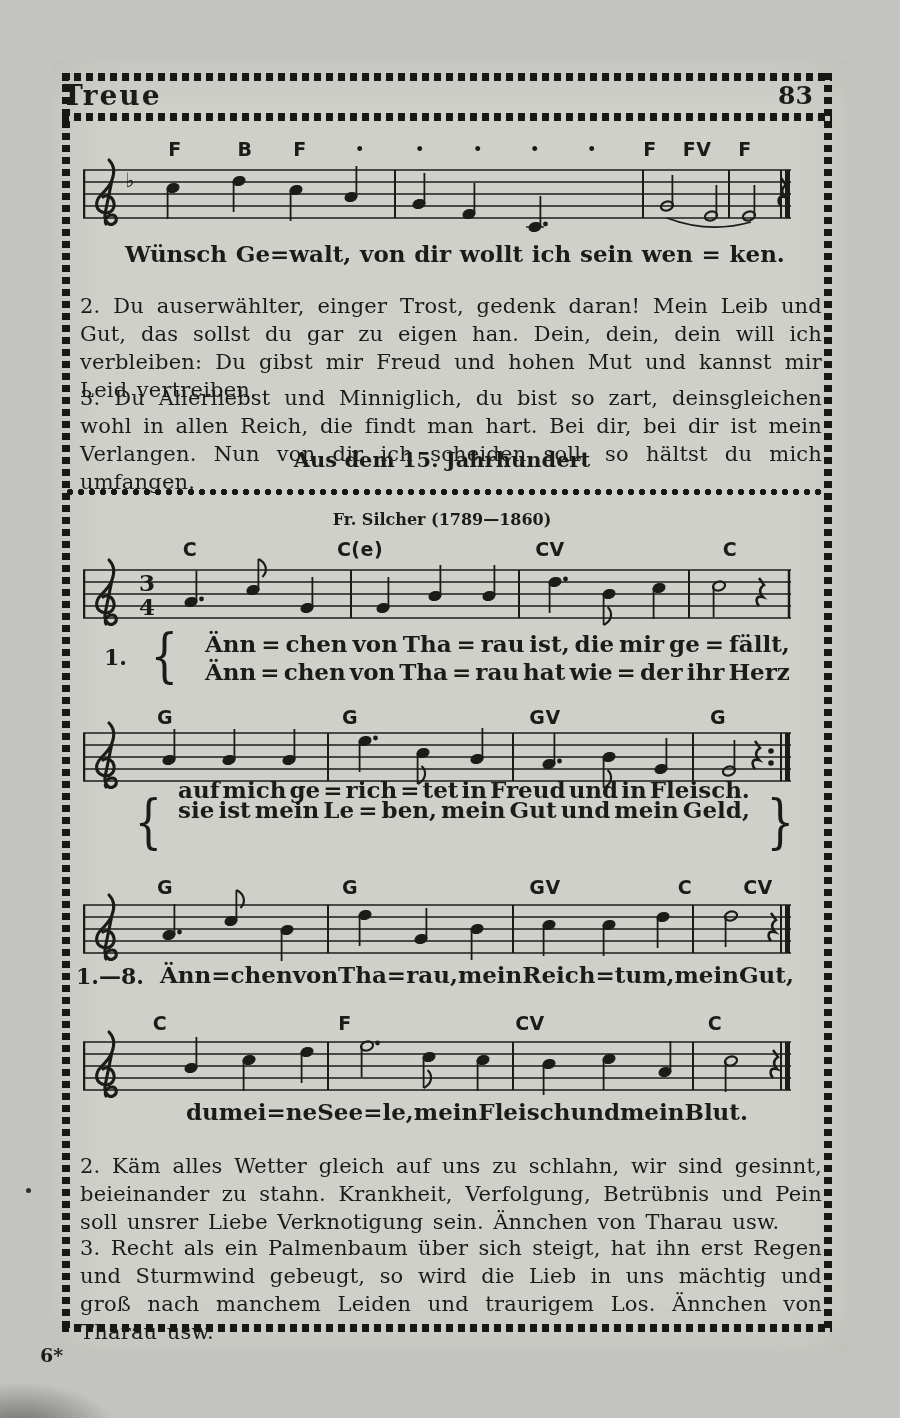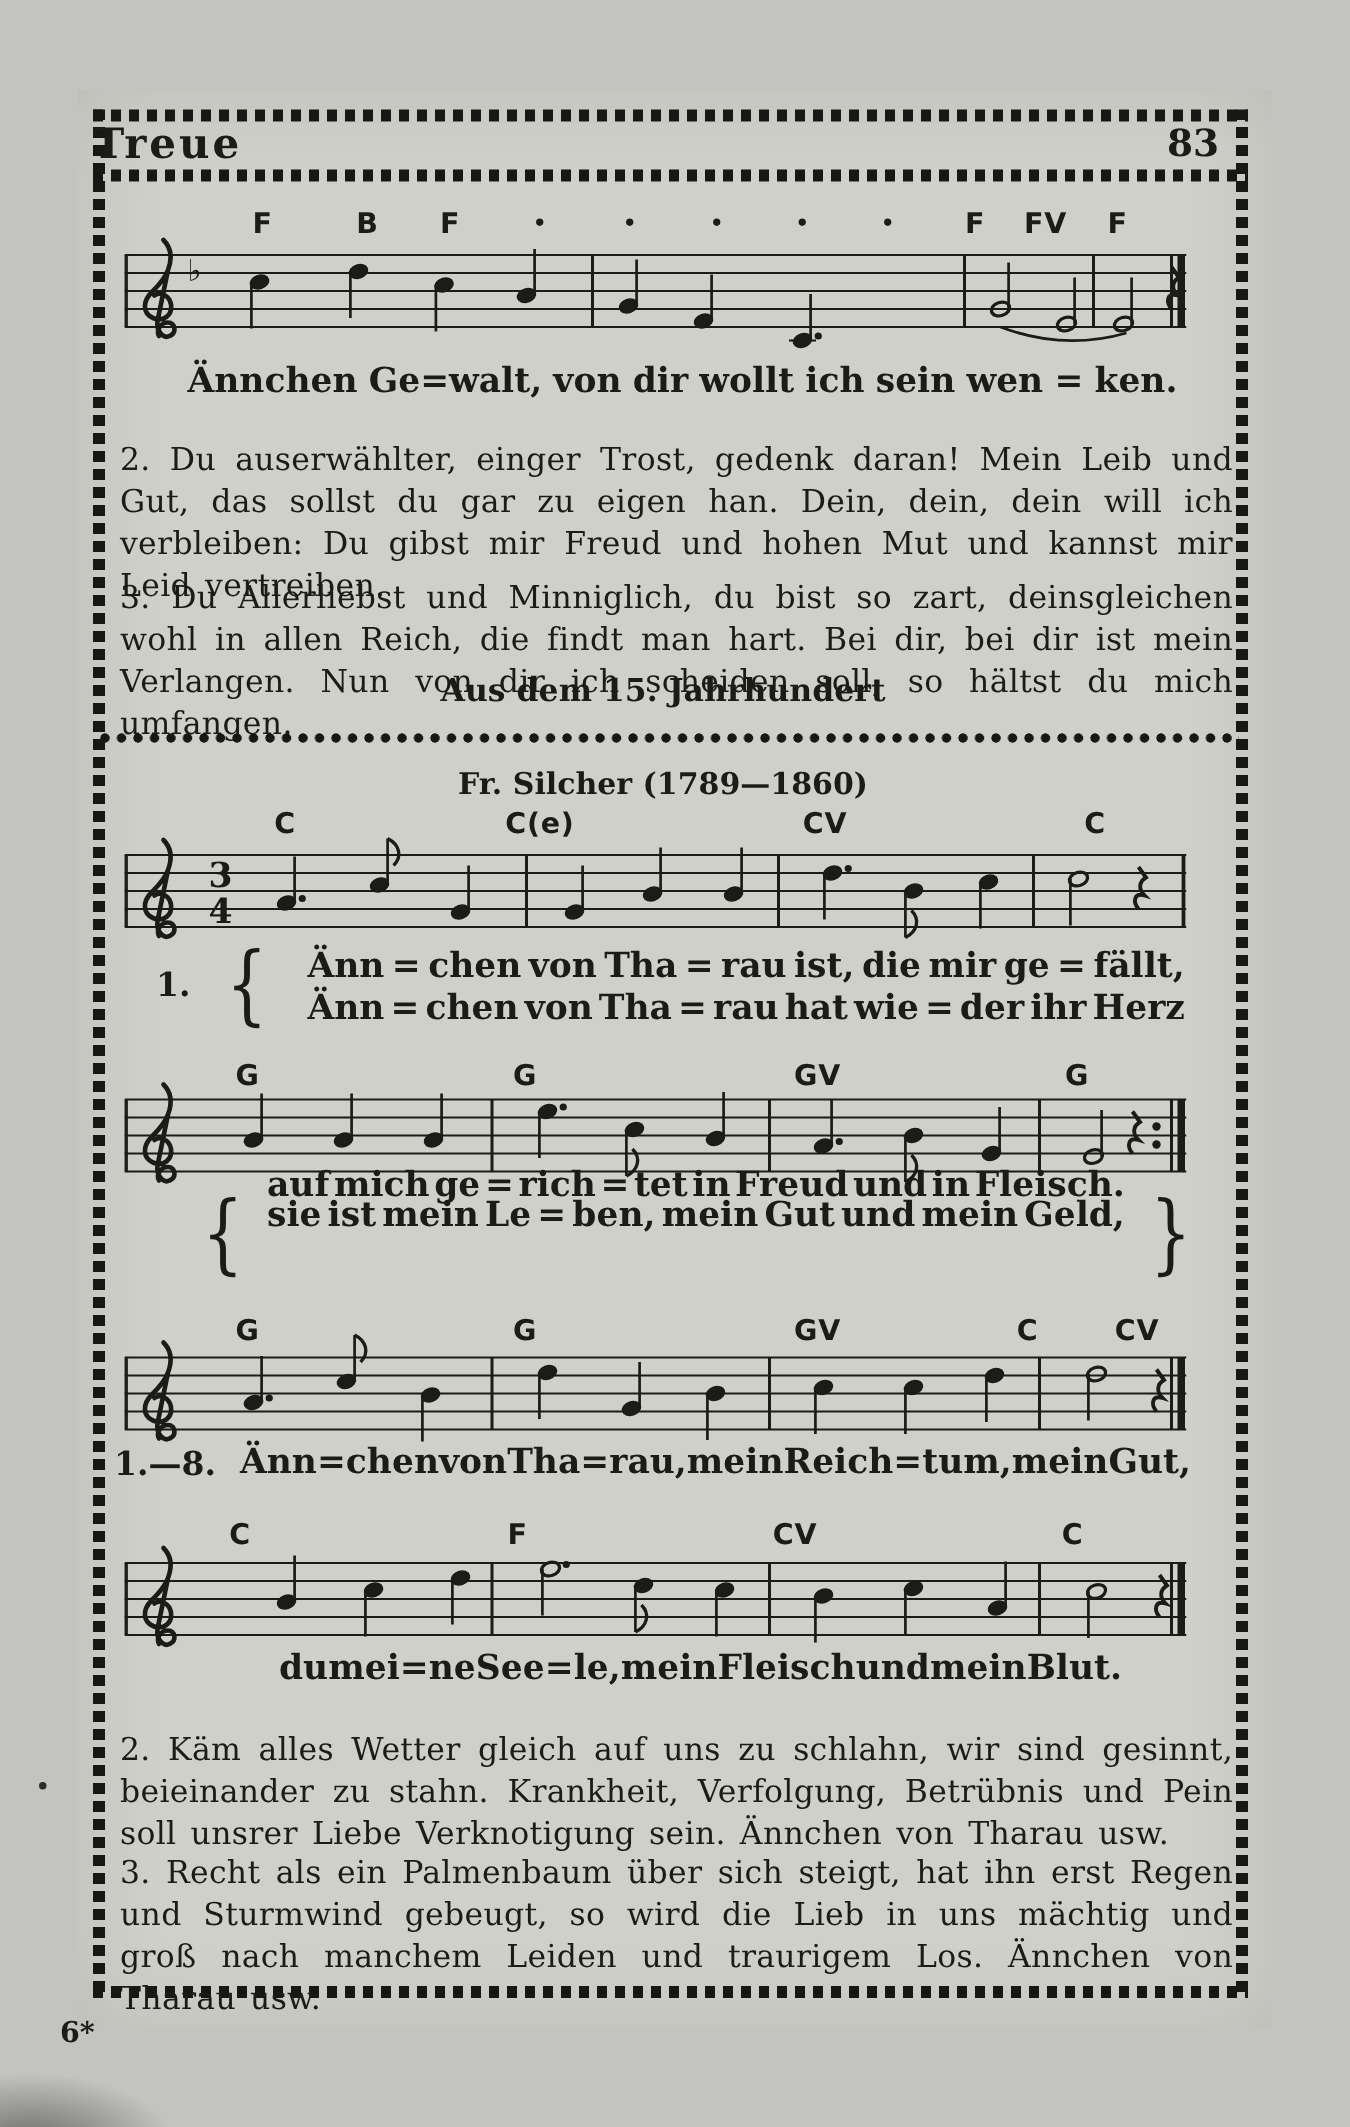--- a/index.html
+++ b/index.html
@@ -99,38 +99,38 @@
     <line x1="589.4" y1="56" x2="589.4" y2="25" stroke="#1b1b18" stroke-width="1.8"></line>
     <ellipse cx="628" cy="66" rx="6.2" ry="4.4" transform="rotate(-18 628 66)" fill="none" stroke="#1b1b18" stroke-width="2.2"></ellipse>
     <line x1="633.4" y1="66" x2="633.4" y2="35" stroke="#1b1b18" stroke-width="1.8"></line>
     <ellipse cx="666" cy="66" rx="6.2" ry="4.4" transform="rotate(-18 666 66)" fill="none" stroke="#1b1b18" stroke-width="2.2"></ellipse>
     <line x1="671.4" y1="66" x2="671.4" y2="35" stroke="#1b1b18" stroke-width="1.8"></line>
     <path d="M698,28 l5,7 c-5,3 -5,8 -1,12 c-7,-2 -8,4 -4,9" fill="none" stroke="#1b1b18" stroke-width="2.6"></path>
     <path d="M584,68 Q626,84 668,72" fill="none" stroke="#1b1b18" stroke-width="1.8"></path>
   </svg>
 <div class="lyr" style="left:125px;top:240px;width:660px">
 
-<span>Ännchen</span>
+<span>Wünsch</span>
     <span>Ge=walt,</span>
     <span>von</span>
     <span>dir</span>
     <span>wollt</span>
     <span>ich</span>
     <span>sein</span>
     <span>wen</span>
     <span>=</span>
     <span>ken.</span>
   </div>
 <p class="verse" style="top:292px">2. Du auserwählter, einger Trost, gedenk daran! Mein Leib und Gut, das sollst du gar zu eigen han. Dein, dein, dein will ich verbleiben: Du gibst mir Freud und hohen Mut und kannst mir Leid vertreiben.</p>
 <p class="verse" style="top:384px">3. Du Allerliebst und Minniglich, du bist so zart, deinsgleichen wohl in allen Reich, die findt man hart. Bei dir, bei dir ist mein Verlangen. Nun von dir ich scheiden soll, so hältst du mich umfangen.</p>
 <div class="rightline" style="top:447px">Aus dem 15. Jahrhundert</div>
 
 <div class="dots-h" style="left:66px;top:488px;width:760px"></div>
 
-<div class="rightline" style="top:510px;font-size:20px">Fr. Silcher (1789—1860)</div>
+<div class="rightline" style="top:510px;font-size:16px">Fr. Silcher (1789—1860)</div>
 
 <div class="chord-row" style="top:538px">
 
 <span class="c" style="left: 105px;">C</span>
     <span class="c" style="left: 275px;">C(e)</span>
     <span class="c" style="left: 465px;">CV</span>
     <span class="c" style="left: 645px;">C</span>
   </div>
 <svg class="staff" style="left:83px;top:550px" width="708" height="96" viewBox="0 0 708 96">
     <line x1="0" y1="20" x2="708" y2="20" stroke="#1b1b18" stroke-width="1.4"></line>

